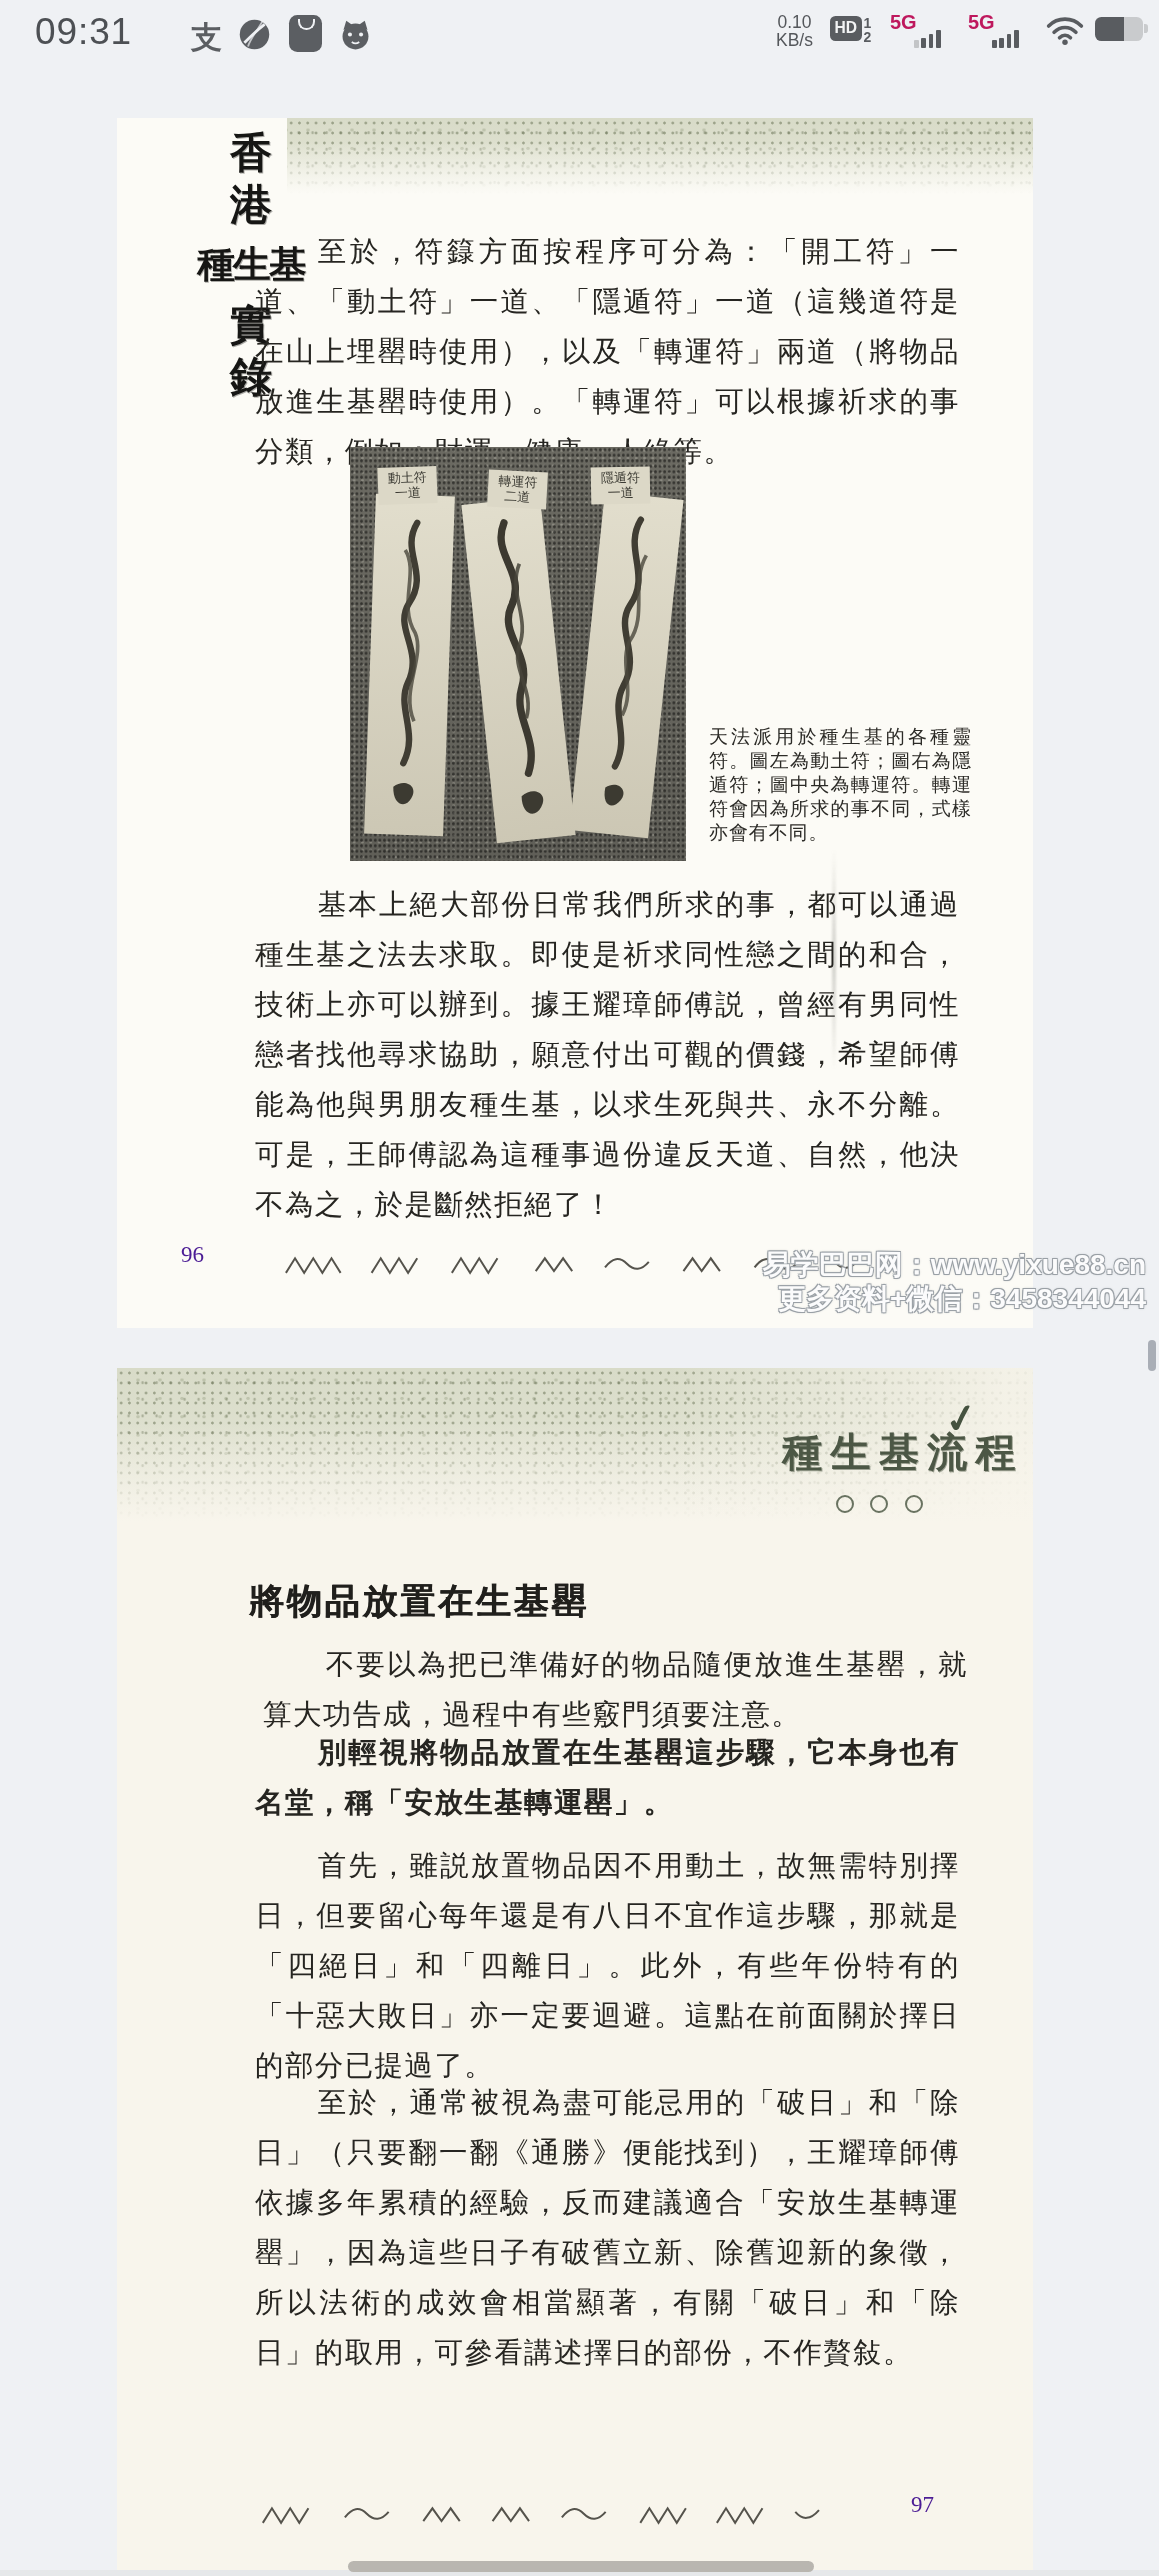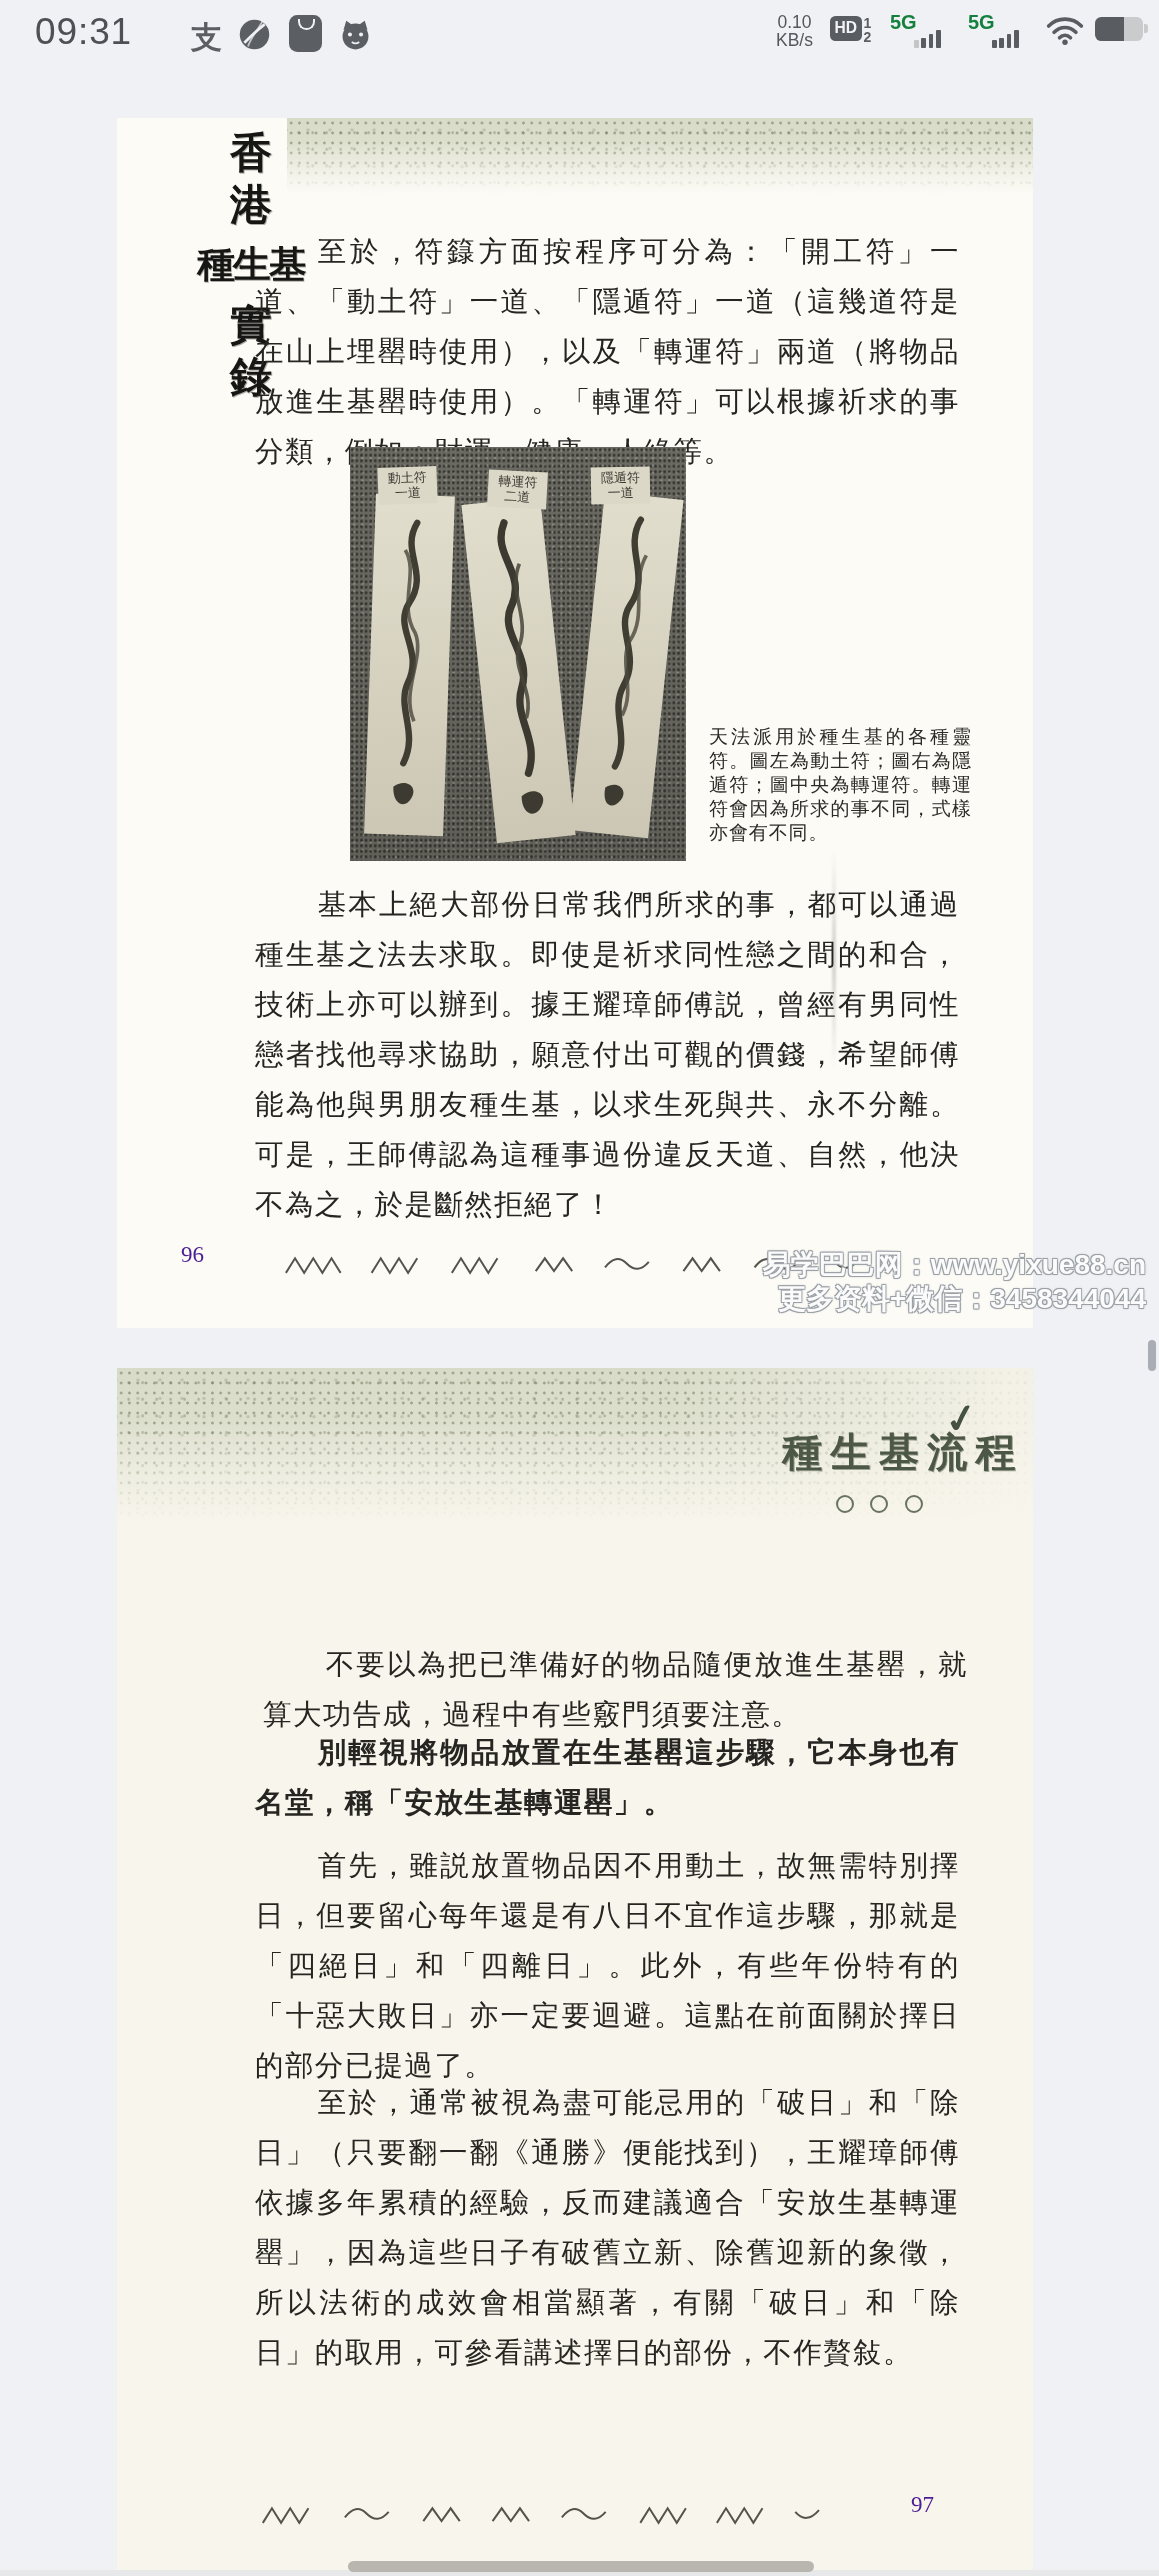--- a/index.html
+++ b/index.html
@@ -16,21 +16,21 @@
   .icon-ball{left:237px;}
   .icon-bag{left:289px;width:33px;height:37px;background:#5b5e62;border-radius:8.3px;top:14.7px;}
   .icon-bag::after{content:"";position:absolute;left:9.2px;top:4.6px;width:13px;height:8.3px;border:2.8px solid #eff1f4;border-top:none;border-radius:0 0 8.3px 8.3px;}
   .icon-cat{left:337px;}
   .net-speed{position:absolute;left:776px;top:13px;font-size:17.5px;line-height:18.4px;color:#54575b;text-align:center;}
   .hd-wrap{position:absolute;left:830px;top:15.6px;}
   .hd-badge{display:inline-block;background:#595c60;color:#f2f3f4;font-size:15.6px;font-weight:700;border-radius:5.5px;padding:3.7px 4.6px;letter-spacing:0;}
   .hd-sims{display:inline-block;vertical-align:top;font-size:14px;line-height:14.7px;color:#595c60;margin-left:1.8px;font-weight:600;}
   .sig-group{position:absolute;top:13px;width:64px;}
   .sig1{left:890px;} .sig2{left:968px;}
-  .sig-label{font-size:20px;font-weight:700;color:#15803d;line-height:18.4px;text-align:right;}
+  .sig-label{font-size:20px;font-weight:700;color:#be185d;line-height:18.4px;text-align:right;}
   .bars{position:absolute;left:24px;top:14.7px;display:flex;align-items:flex-end;gap:2.8px;height:20px;}
   .bar{width:4.6px;background:#595c60;border-radius:0.9px;}
   .bar.dim{background:#c3c5c7;}
   .wifi{position:absolute;left:1045px;top:14.7px;}
   .battery{position:absolute;left:1095px;top:16.6px;width:48px;height:24px;border-radius:6.4px;
     background:linear-gradient(to right,#595c60 0 60%,#c9cbcd 60% 100%);}
   .battery::after{content:"";position:absolute;right:-4.6px;top:7.4px;width:3.7px;height:9.2px;background:#c9cbcd;border-radius:0 2.8px 2.8px 0;}
   
   .watermark{position:absolute;right:13px;top:1248px;text-align:right;z-index:30;
     font-size:28px;font-weight:700;line-height:34px;color:rgba(255,255,255,.96);
@@ -246,20 +246,21 @@
   <div class="band97 speckle"></div>
 
   <div class="check">✓</div>
   <div class="chapter-title">種生基流程</div>
   <div class="circles">
       <span></span>
       <span></span>
       <span></span>
     </div>
 
+  <div class="heading97">將物品放置在生基罌</div>
 
   <div class="btxt" style="top:272px;margin-left:8px;">不要以為把已準備好的物品隨便放進生基罌，就算大功告成，過程中有些竅門須要注意。</div>
   <div class="btxt" style="top:360px;font-weight:bold;">別輕視將物品放置在生基罌這步驟，它本身也有名堂，稱「安放生基轉運罌」。</div>
   <div class="btxt" style="top:473px;">首先，雖説放置物品因不用動土，故無需特別擇日，但要留心每年還是有八日不宜作這步驟，那就是「四絕日」和「四離日」。此外，有些年份特有的「十惡大敗日」亦一定要迴避。這點在前面關於擇日的部分已提過了。</div>
   <div class="btxt" style="top:710px;">至於，通常被視為盡可能忌用的「破日」和「除日」（只要翻一翻《通勝》便能找到），王耀璋師傅依據多年累積的經驗，反而建議適合「安放生基轉運罌」，因為這些日子有破舊立新、除舊迎新的象徵，所以法術的成效會相當顯著，有關「破日」和「除日」的取用，可參看講述擇日的部份，不作贅敍。</div>
 
   <svg class="squiggles sq97" width="626" height="31" viewBox="0 0 680 34" fill="none" stroke="#55534c" stroke-width="2.2">
     <polyline points="2,24 12,8 22,24 32,8 42,24 52,8"></polyline>
     <path d="M92 18 Q104 2 116 14 Q128 26 140 12"></path>
     <polyline points="178,22 188,8 198,22 208,8 218,22"></polyline>

